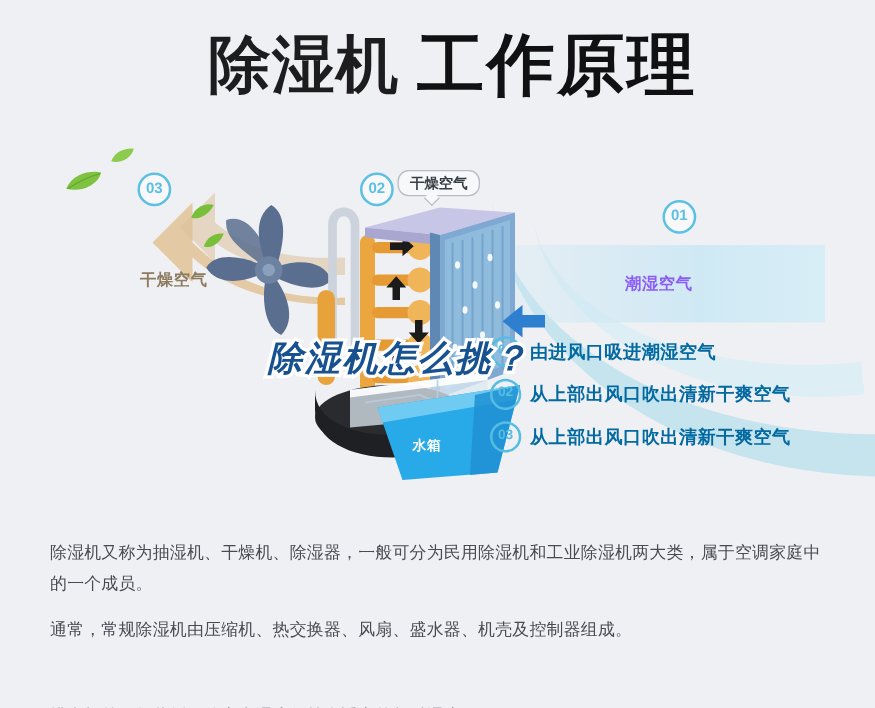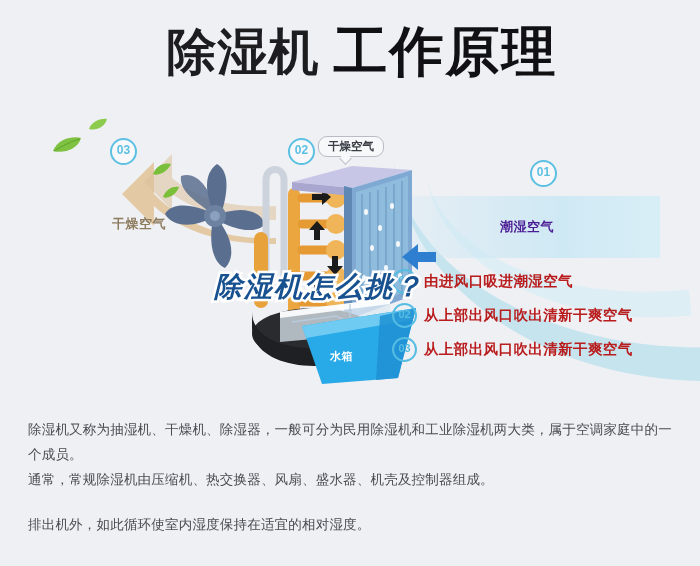--- a/index.html
+++ b/index.html
@@ -104,21 +104,21 @@
 
   
   .lbl {
     position: absolute;
     font-size: 13px;
     font-weight: 700;
     letter-spacing: .5px;
     white-space: nowrap;
   }
   .lbl-dry   { left: 112px; top: 105px; color: #8d7b5e; text-align: center; }
-  .lbl-humid { left: 500px; top: 108px; color: #4c1d95; }
+  .lbl-humid { left: 500px; top: 108px; color: #8b5cf6; }
   .lbl-tank  { left: 330px; top: 239px; color: #ffffff; font-size: 11px; }
 
   .badge-num {
     position: absolute;
     width: 23px; height: 23px;
     border-radius: 50%;
     border: 2px solid #5cc0e3;
     color: #5cc0e3;
     font-size: 12px;
     font-weight: 700;
@@ -172,21 +172,21 @@
     color: #56bde2;
     font-size: 11px;
     font-weight: 700;
     line-height: 18px;
     text-align: center;
     margin-right: 7px;
   }
   .step-text {
     font-size: 14.5px;
     font-weight: 700;
-    color: #b91c1c;
+    color: #0369a1;
     letter-spacing: .4px;
   }
 
   
   .overlay-head {
     position: absolute;
     left: 214px; top: 268px;
     font-size: 28px;
     font-weight: 800;
     font-style: italic;
@@ -201,21 +201,21 @@
   
   .body-copy {
     position: absolute;
     left: 28px; top: 417px;
     width: 650px;
     color: #4a4a52;
     font-size: 13.5px;
     line-height: 25px;
     letter-spacing: .2px;
   }
-  .body-copy p { margin: 0; }
+  .body-copy p { margin: 12px; }
   .para-gap { height: 20px; }
   .strong-lead { font-weight: 700; color: #33333a; }
 </style>
 </head>
 <body>
 
 <div class="title-bar">
   <span class="title-light">除湿机</span><span class="title-bold">工作原理</span>
 </div>
 

